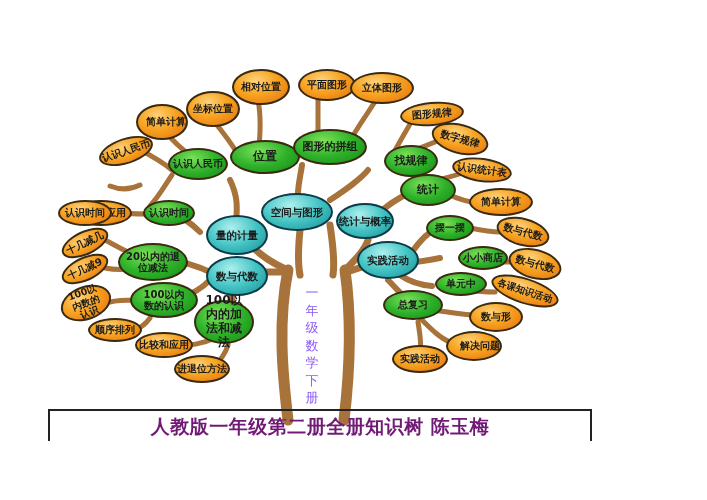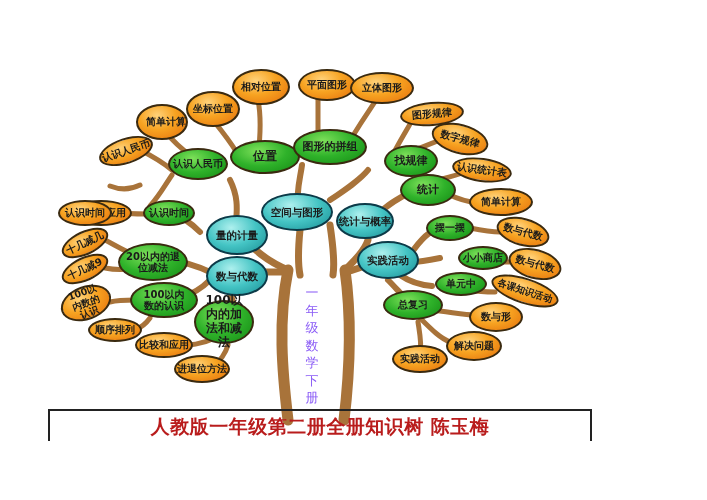--- a/index.html
+++ b/index.html
@@ -11,21 +11,21 @@
           font-weight:bold; color:#1a1a1a; line-height:1.15; border:2px solid #3a2a10; }
   .orange { background:radial-gradient(ellipse at 40% 30%, #ffd27a 0%, #f7a321 45%, #e46f0c 100%); font-size:10px; }
   .green { background:radial-gradient(ellipse at 40% 30%, #7ee05a 0%, #2fb22a 50%, #148a14 100%); font-size:11px; }
   .teal { background:radial-gradient(ellipse at 40% 30%, #aef0ee 0%, #44c4c4 50%, #1a8e94 100%); font-size:10.5px; border-color:#0c3a48; }
   .trunk-label { position:absolute; left:302px; top:284px; width:20px; font-size:13px;
                  line-height:17.5px; color:#8b5cf6; text-align:center; font-weight:normal; }
   .footer { position:absolute; left:48px; top:409px; width:544px; height:32px;
             border-top:2px solid #222; border-left:2px solid #222; border-right:2px solid #222;
             box-sizing:border-box; }
   .footer-text { position:absolute; left:0; right:0; top:3px; text-align:center;
-                 font-size:19px; font-weight:bold; color:#b91c1c; letter-spacing:0.5px; }
+                 font-size:19px; font-weight:bold; color:#701a75; letter-spacing:0.5px; }
 </style>
 </head>
 <body>
 
 <svg class="branches" width="707" height="500">
   <g stroke="#a8733a" fill="none" stroke-linecap="round">
 
     <path d="M288 270 C 278 320, 282 370, 288 420" stroke-width="11"></path>
     <path d="M345 270 C 352 320, 350 370, 344 420" stroke-width="11"></path>
     <path d="M300 230 C 298 250, 298 265, 300 275" stroke-width="7"></path>
@@ -193,21 +193,21 @@
   </div>
 <div class="node orange" style="left:508px;top:249px;width:54px;height:30px;transform:rotate(15deg);">
     <span>数与代数</span>
   </div>
 <div class="node orange" style="left:490px;top:278px;width:70px;height:26px;transform:rotate(18deg);font-size:9.5px;">
     <span>各课知识活动</span>
   </div>
 <div class="node orange" style="left:469px;top:302px;width:54px;height:30px;">
     <span>数与形</span>
   </div>
-<div class="node orange" style="left:446px;top:331px;width:56px;height:30px;">
+<div class="node orange" style="left:446px;top:331px;width:56px;height:30px;justify-content:flex-end;">
     <span>解决问题</span>
   </div>
 <div class="node orange" style="left:392px;top:345px;width:56px;height:28px;">
     <span>实践活动</span>
   </div>
 
 <div class="trunk-label">一年级数学下册</div>
 
 <div class="footer">
   <div class="footer-text">人教版一年级第二册全册知识树    陈玉梅</div>

